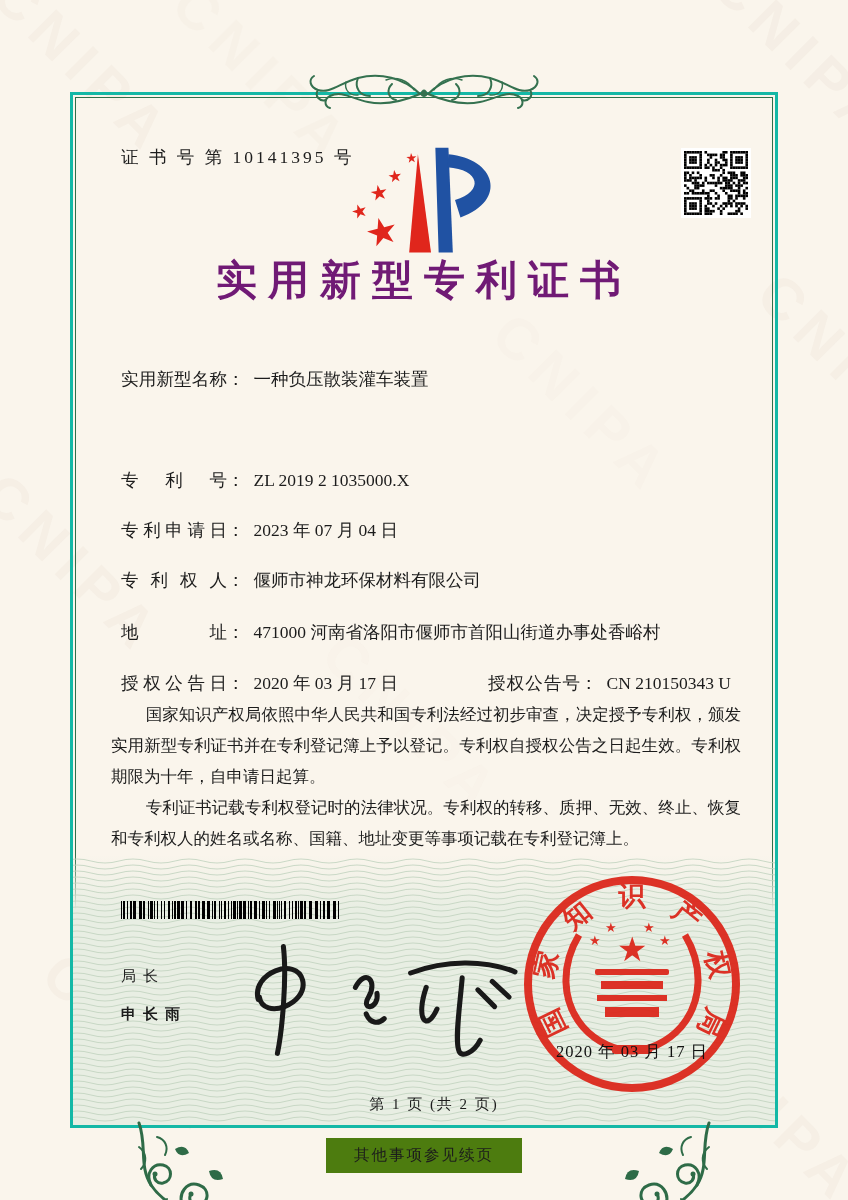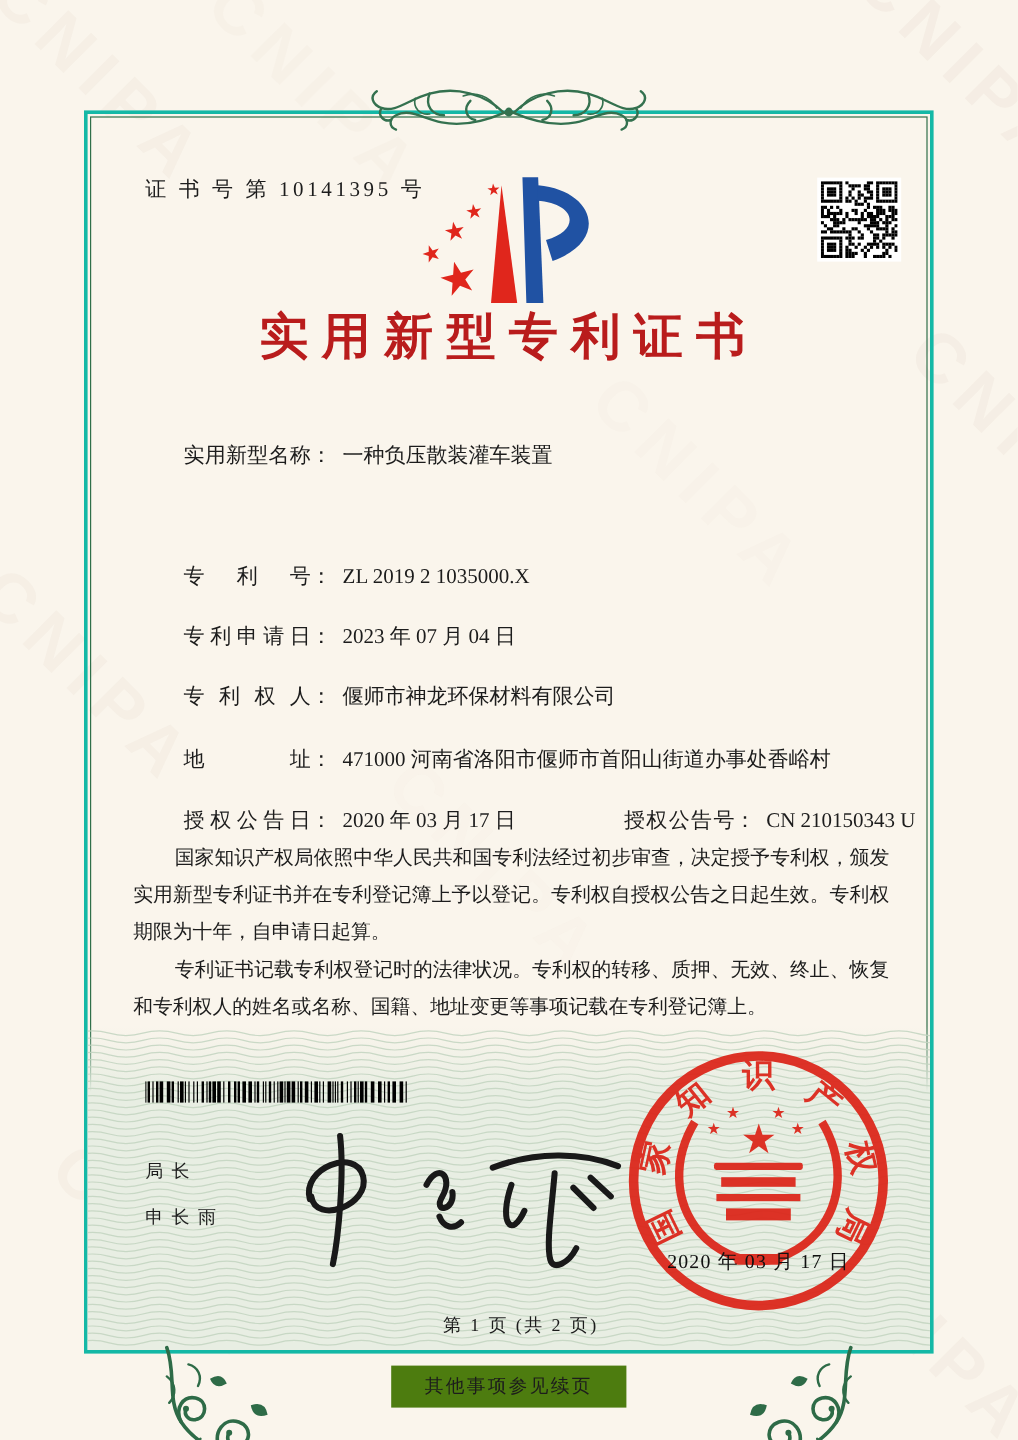--- a/index.html
+++ b/index.html
@@ -48,47 +48,46 @@
     font-size:17.5px; letter-spacing:3px;
   }
   .logo { position:absolute; left:268px; top:44px; width:180px; height:120px; }
   .qr-box {
     position:absolute; left:608px; top:53px;
     width:70px; height:70px; background:#fff; padding:3px;
   }
   .doc-title {
     position:absolute; left:0; right:0; top:158px;
     text-align:center; font-size:41px; font-weight:bold;
-    letter-spacing:11px; color:#b91c1c;
+    letter-spacing:11px; color:#701a75;
   }
   
   .row {
     position:absolute; left:48px; right:36px;
     font-size:17.5px; white-space:nowrap;
   }
   .row .lbl {
     display:inline-block; width:106px;
     text-align:justify; text-align-last:justify;
     vertical-align:bottom;
-    margin-left:32px;
   }
   .row .colon { display:inline-block; margin-right:9px; }
   .pair2 { position:absolute; left:367px; top:0; }
   .pair2 .lbl { width:92px; }
   
   .paras {
     position:absolute; left:38px; right:34px; top:604px;
     font-size:16.5px; line-height:31px; text-align:justify;
   }
   .paras p { text-indent:2.1em; }
   
   .barcode { position:absolute; left:48px; top:806px; width:222px; height:18px; }
   .director { position:absolute; left:48px; font-size:15px; letter-spacing:7px; }
   .director.t1 { top:872px; }
-  .director.t2 { top:910px; }
+  .director.t2 { top:910px;font-weight:bold; }
   .signature { position:absolute; left:150px; top:842px; width:320px; height:120px; }
   .seal { position:absolute; left:444px; top:774px; width:230px; height:230px; }
   .seal-date {
     position:absolute; left:434px; top:946px; width:250px;
     text-align:center; font-size:16.5px; letter-spacing:1px; color:#111;
     z-index:4;
   }
   .page-info {
     position:absolute; left:0; right:0; top:1000px;
     text-align:center; font-size:15px; letter-spacing:2px;padding-left:20px;

